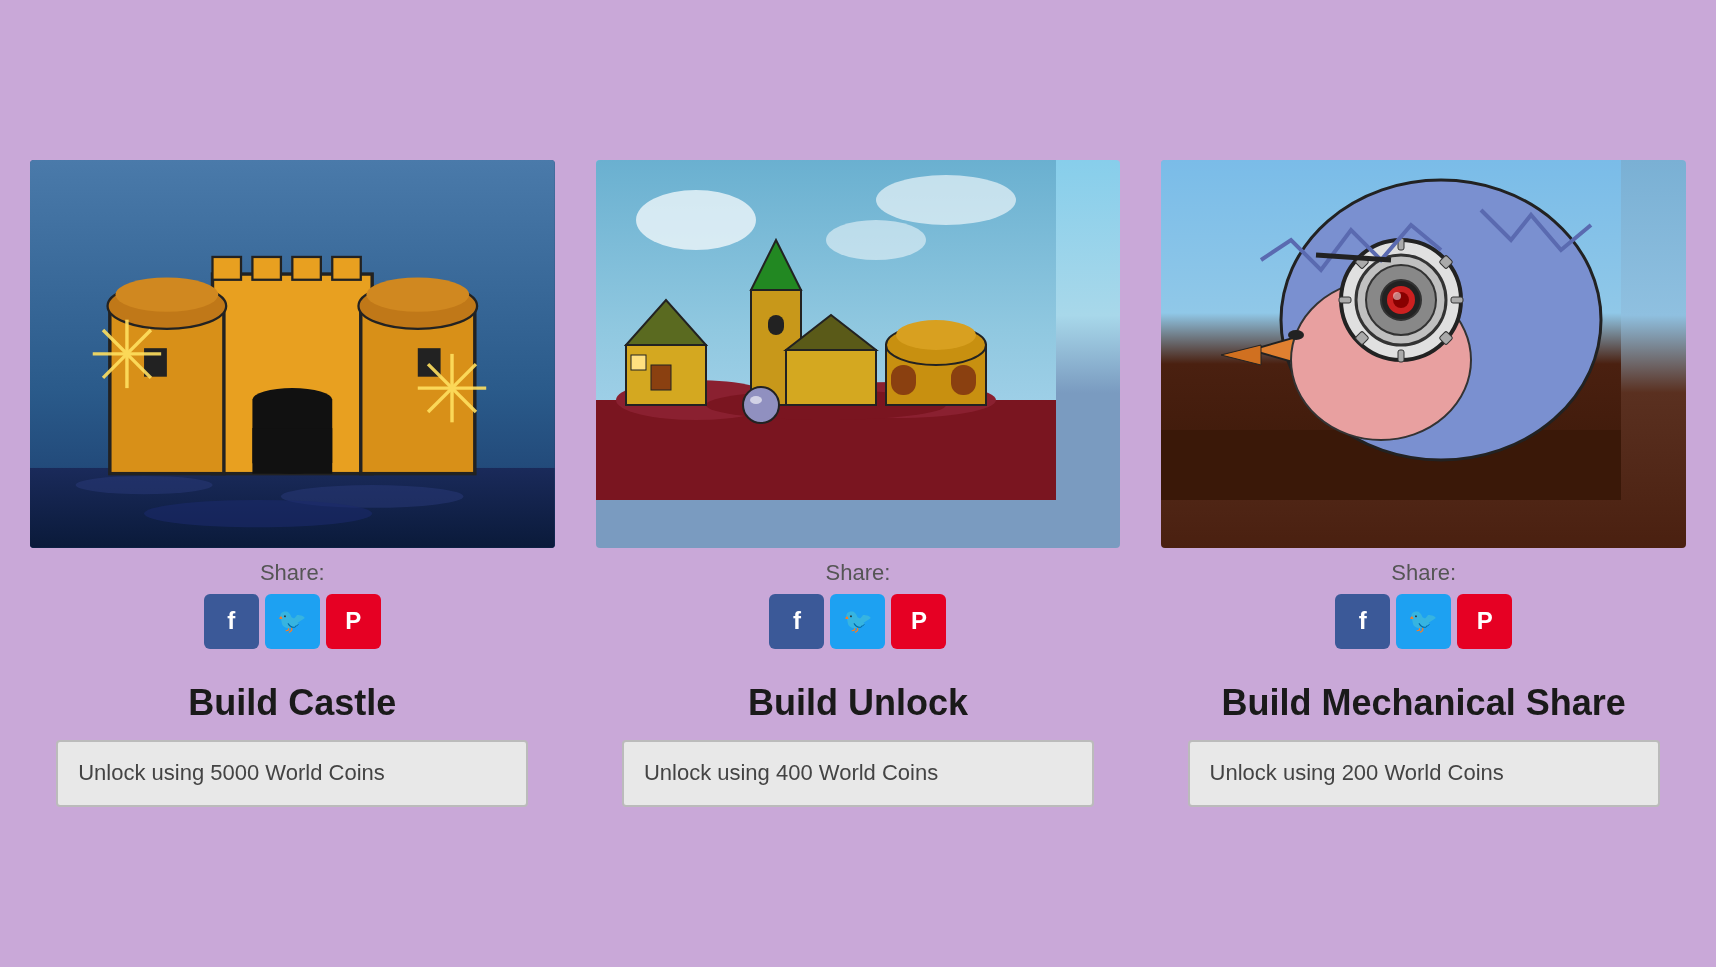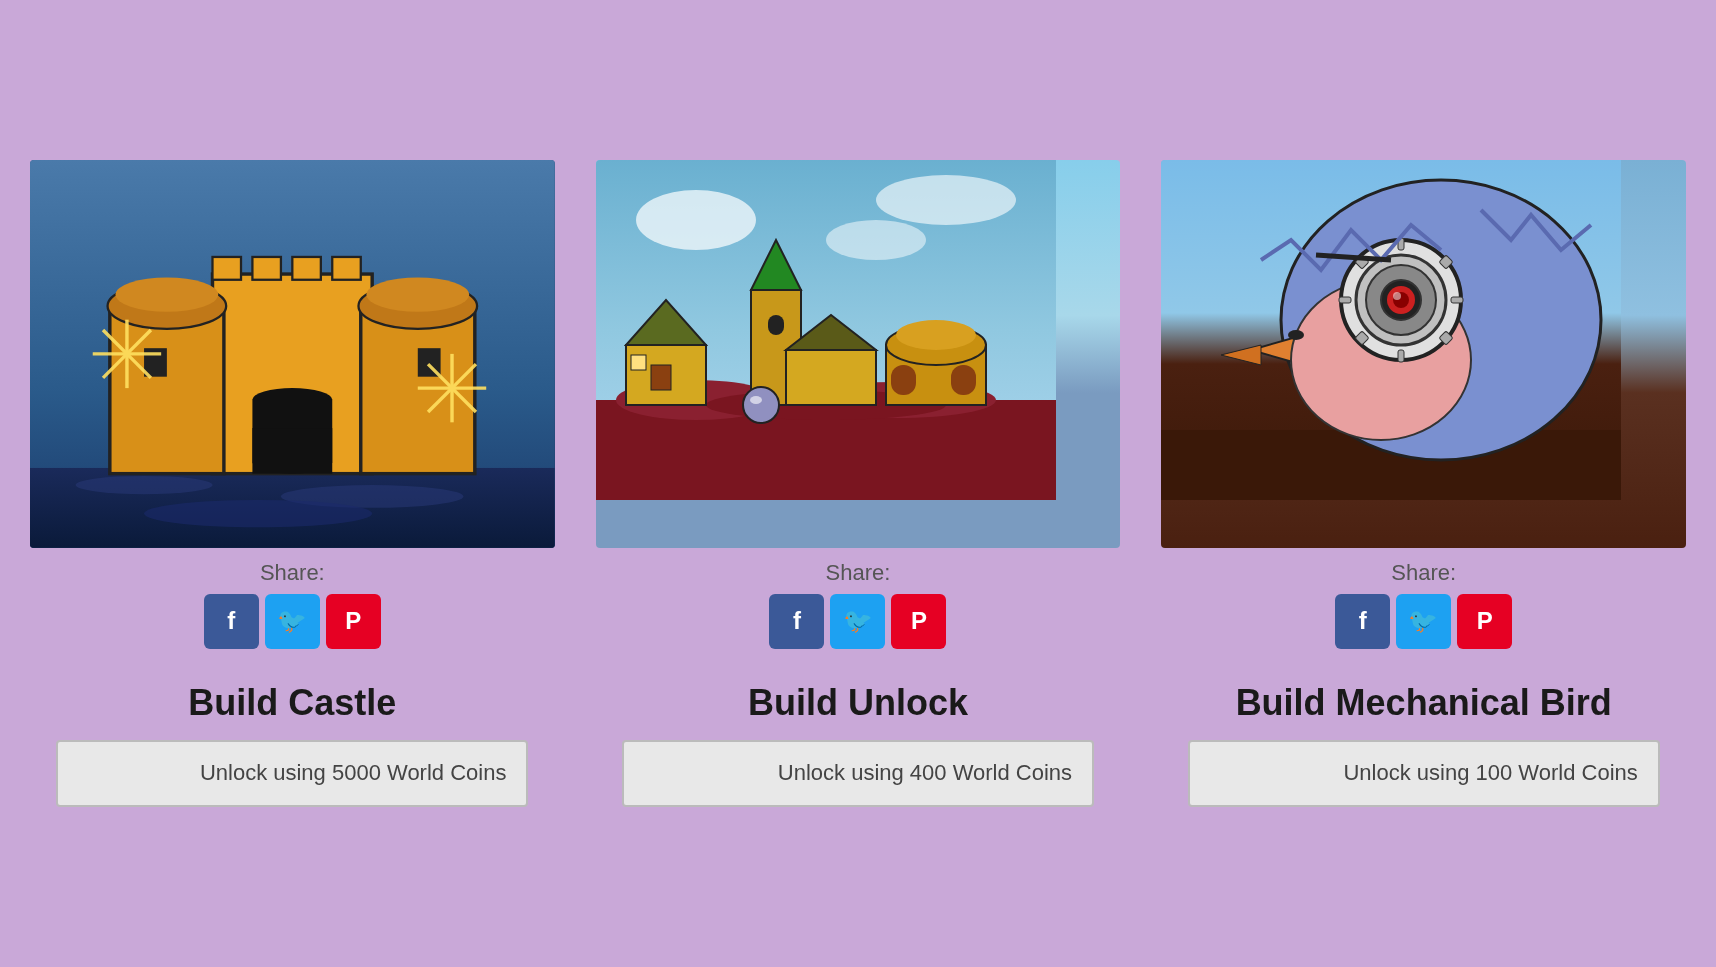--- a/index.html
+++ b/index.html
@@ -109,21 +109,21 @@
       line-height: 1.2;
     }
 
     .unlock-btn {
       background-color: #e8e8e8;
       border: 2px solid #bbb;
       border-radius: 4px;
       padding: 16px 20px;
       font-size: 22px;
       color: #444;
-      text-align: right;
+      text-align: left;
       cursor: pointer;
       width: 90%;
       line-height: 1.4;
     }
   </style>
 </head>
 <body>
 
 <div class="grid">
 
@@ -325,18 +325,18 @@
     </div>
 
     <span class="share-label">Share:</span>
 
     <div class="social-buttons">
       <button class="social-btn fb-btn">f</button>
       <button class="social-btn tw-btn">🐦</button>
       <button class="social-btn pt-btn">P</button>
     </div>
 
-    <h2 class="card-title">Build Mechanical Bird</h2>
-
-    <button class="unlock-btn">Unlock using 100 World Coins</button>
+    <h2 class="card-title">Build Mechanical Share</h2>
+
+    <button class="unlock-btn">Unlock using 200 World Coins</button>
   </div>
 
 </div>
 
 </body></html>

